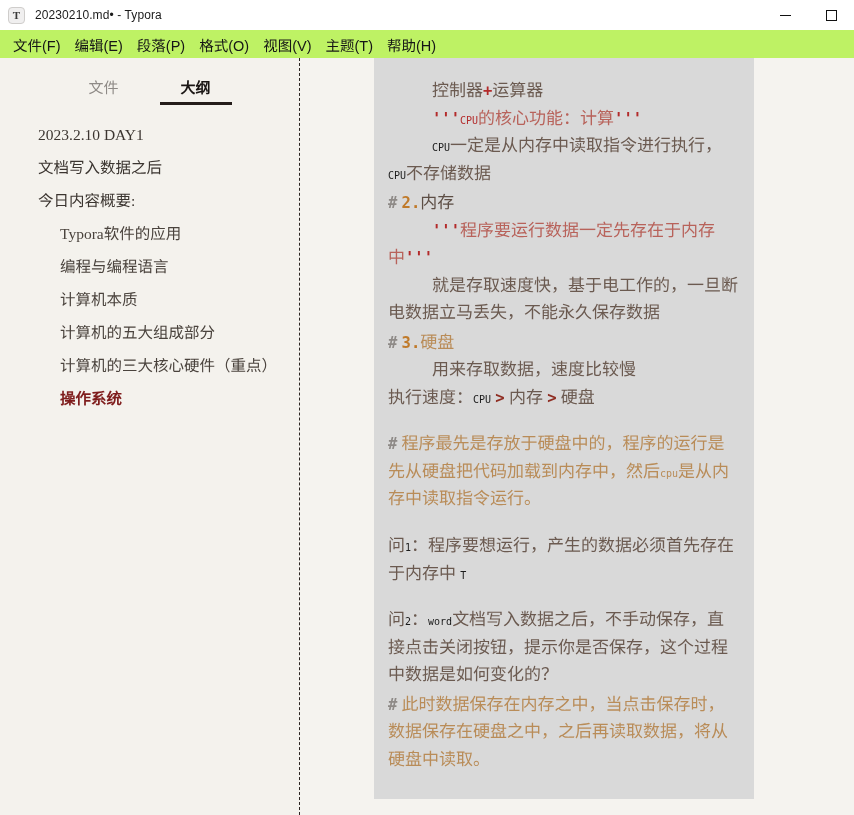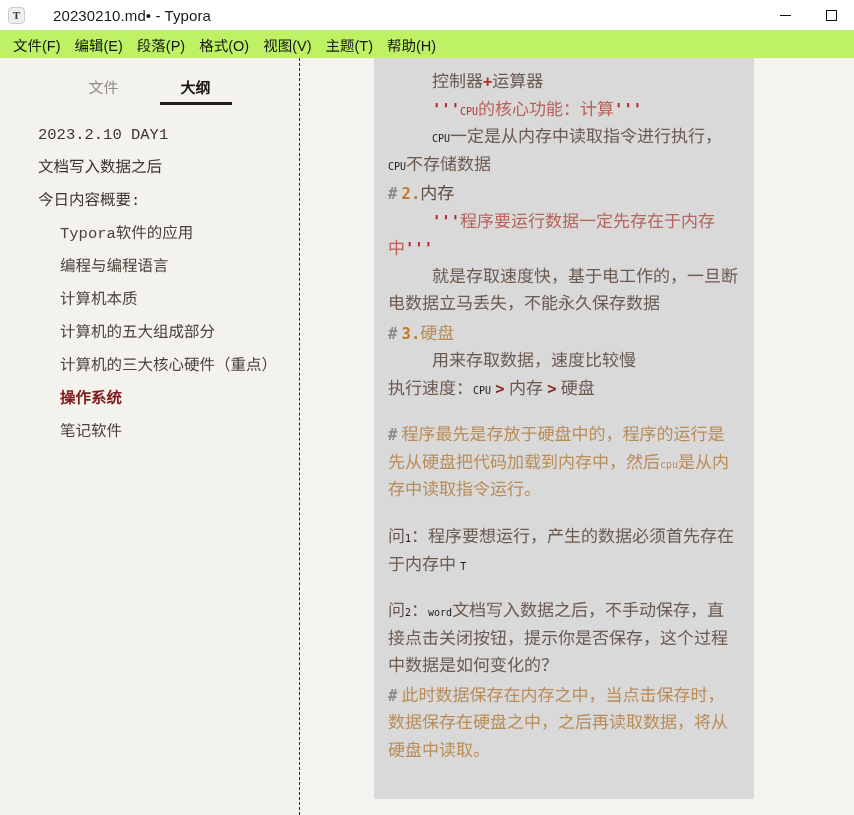--- a/index.html
+++ b/index.html
@@ -36,22 +36,22 @@
     align-items: center;
     justify-content: center;
     font-family: "Liberation Serif", "DejaVu Serif", serif;
     font-size: 11px;
     font-weight: 700;
     color: #3a3a3a;
     line-height: 1;
     flex: 0 0 auto;
   }
   .title-text {
-    margin-left: 28px;
-    font-size: 15px;
+    margin-left: 10px;
+    font-size: 12px;
     color: #1b1b1b;
     letter-spacing: 0.1px;
     white-space: nowrap;
   }
   .win-controls {
     position: absolute;
     right: 0;
     top: 0;
     height: 30px;
     display: flex;
@@ -138,21 +138,21 @@
     left: -9px;
     right: -9px;
     bottom: 0;
     height: 3px;
     background: #241d1a;
   }
   .outline {
     padding: 18px 16px 0 38px;
   }
   .outline-item {
-    font-family: Liberation Mono, monospace;
+    font-family: Liberation Serif, serif;
     font-size: 15.5px;
     line-height: 1.55;
     color: #3b3530;
     margin-bottom: 9px;
     word-break: break-word;
   }
   .outline-item.lvl2 {
     padding-left: 22px;
     color: #4a433d;
   }
@@ -169,21 +169,21 @@
     overflow: hidden;
   }
   .doc-box {
     position: absolute;
     left: 74px;
     top: 0;
     width: 380px;
     height: 741px;
     background: #d9d9d9;
     box-sizing: border-box;
-    padding: 7px 14px;
+    padding: 16px 14px;
     overflow: hidden;
   }
   .doc-inner {
     padding-top: 3px;
   }
 
   .line {
     font-family: "Liberation Serif", "DejaVu Serif", serif;
     font-size: 17px;
     line-height: 1.62;
@@ -281,21 +281,20 @@
     <div class="outline">
       <div class="outline-item">2023.2.10 DAY1</div>
       <div class="outline-item">文档写入数据之后</div>
       <div class="outline-item">今日内容概要:</div>
       <div class="outline-item lvl2">Typora软件的应用</div>
       <div class="outline-item lvl2">编程与编程语言</div>
       <div class="outline-item lvl2">计算机本质</div>
       <div class="outline-item lvl2">计算机的五大组成部分</div>
       <div class="outline-item lvl2">计算机的三大核心硬件（重点）</div>
       <div class="outline-item lvl2 current">操作系统</div>
-      <div class="outline-item lvl2">笔记软件</div>
     </div>
   </div>
 
   <div class="editor-pane">
     <div class="doc-box">
       <div class="doc-inner">
 
         <p class="line indent"><span>控制器</span><span class="red-mono">+</span><span>运算器</span></p>
 
         <p class="line indent"><span class="red-mono">'''</span><span class="mono red">CPU</span><span class="quote-red">的核心功能：计算</span><span class="red-mono">'''</span></p>

